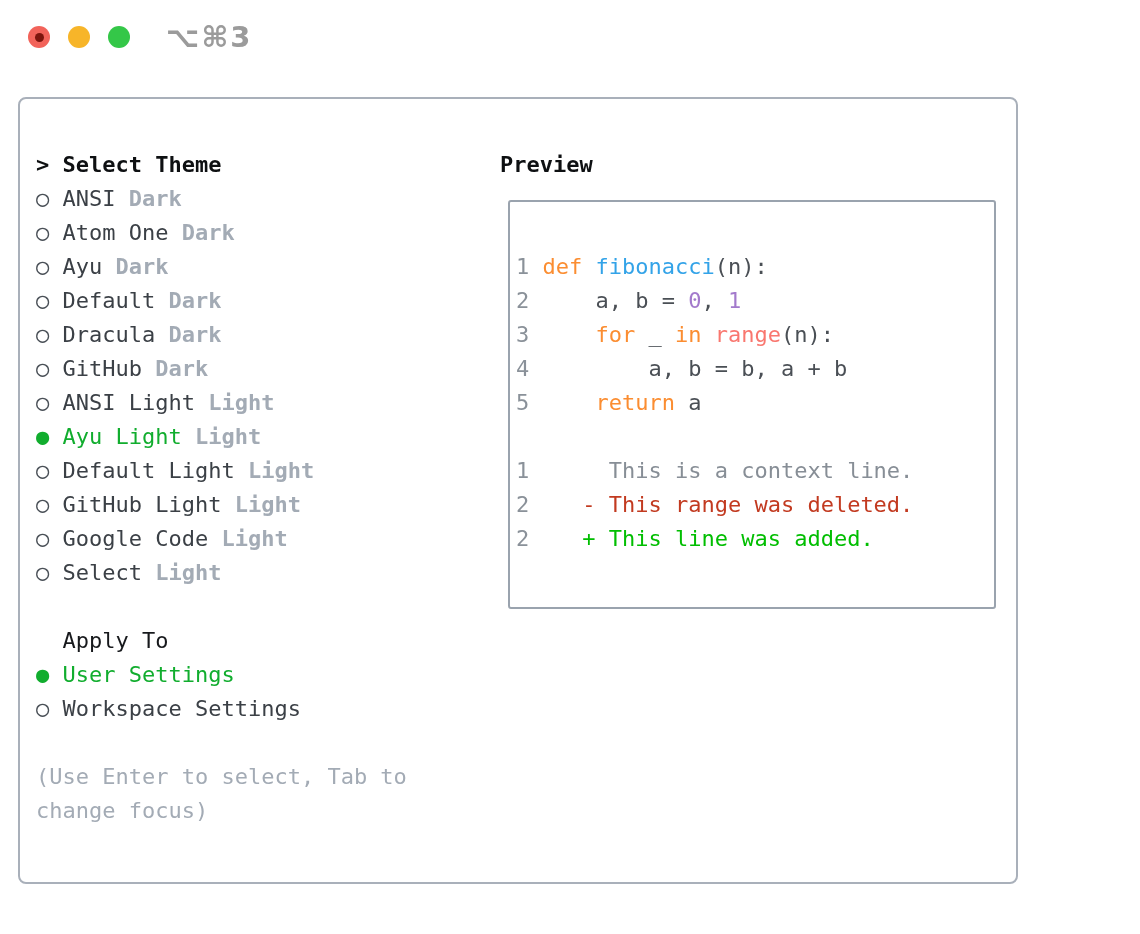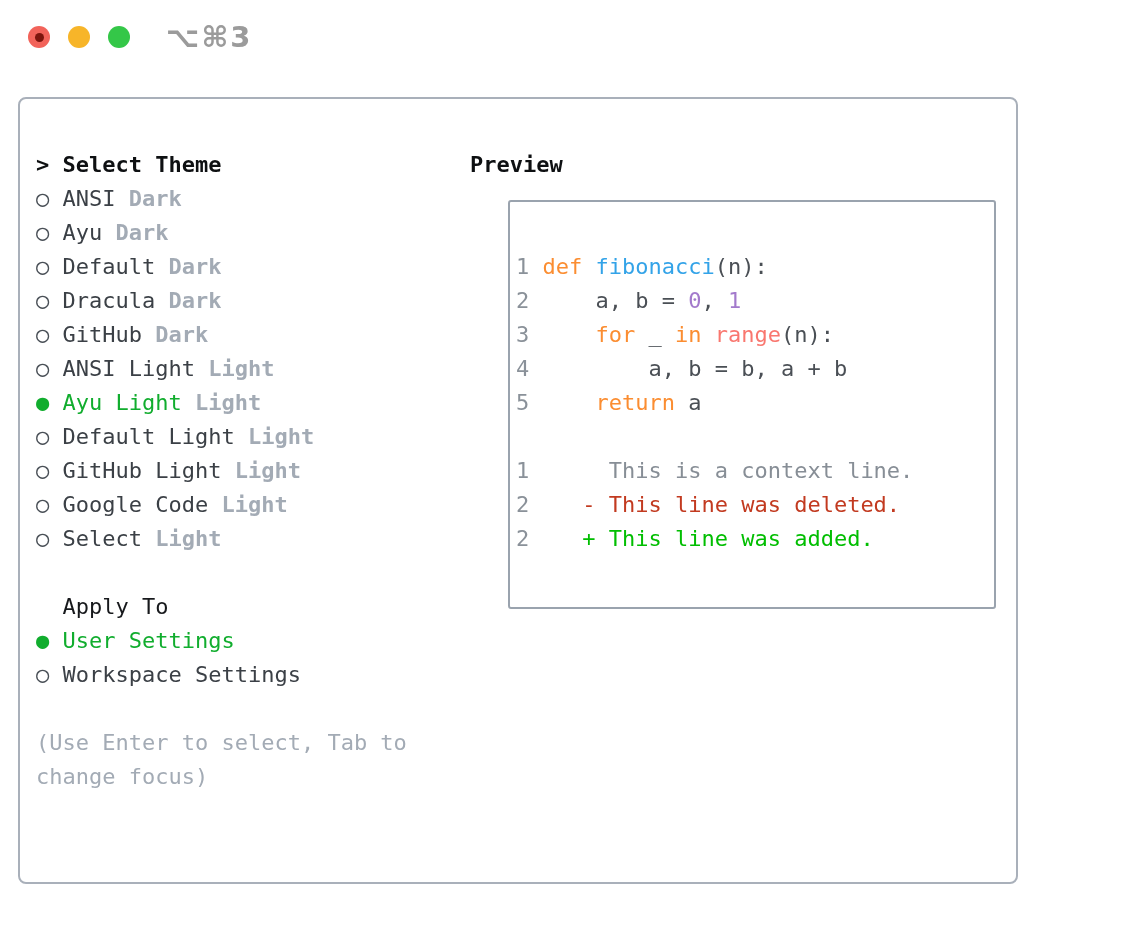--- a/index.html
+++ b/index.html
@@ -39,21 +39,21 @@
   .left-col{position:absolute; left:16px; top:49px;}
   .bold{font-weight:bold; color:var(--heading);}
   .radio{color:var(--radio);}
   .radio.sel{color:var(--green);}
   .name{color:var(--item);}
   .name.sel{color:var(--green);}
   .variant{color:var(--muted);font-weight:bold;}
   .apply{color:var(--apply);}
   .hint{color:var(--hint);}
   
-  .preview-title{position:absolute; left:450px; top:49px;}
+  .preview-title{position:absolute; left:480px; top:49px;}
   .preview-box{
     position:absolute; left:488px; top:101px; width:478px; height:405px;
     border:2px solid var(--boxBorder); border-radius:3px; background:#fff;padding-left:6px;
   }
   .code{position:absolute; left:6px; top:48px;}
   .lineno{color:var(--lineno);}
   .tok-pl{color:var(--pl);}
   .tok-kw{color:var(--kw);}
   .tok-fn{color:var(--fn);}
   .tok-num{color:var(--num);}
@@ -74,20 +74,21 @@
       <span class="dot yellow"></span>
       <span class="dot green"></span>
     </div>
     <div class="win-title">⌥⌘3</div>
   </div>
 
   <div class="panel">
     <div class="left-col">
         <div class="row"><span class="bold">&gt; </span><span class="bold">Select Theme</span></div>
         <div class="row"><span class="radio">○ </span><span class="name">ANSI</span><span class="variant"> Dark</span></div>
+        <div class="row"><span class="radio">○ </span><span class="name">Atom One</span><span class="variant"> Dark</span></div>
         <div class="row"><span class="radio">○ </span><span class="name">Ayu</span><span class="variant"> Dark</span></div>
         <div class="row"><span class="radio">○ </span><span class="name">Default</span><span class="variant"> Dark</span></div>
         <div class="row"><span class="radio">○ </span><span class="name">Dracula</span><span class="variant"> Dark</span></div>
         <div class="row"><span class="radio">○ </span><span class="name">GitHub</span><span class="variant"> Dark</span></div>
         <div class="row"><span class="radio">○ </span><span class="name">ANSI Light</span><span class="variant"> Light</span></div>
         <div class="row"><span class="radio sel">● </span><span class="name sel">Ayu Light</span><span class="variant"> Light</span></div>
         <div class="row"><span class="radio">○ </span><span class="name">Default Light</span><span class="variant"> Light</span></div>
         <div class="row"><span class="radio">○ </span><span class="name">GitHub Light</span><span class="variant"> Light</span></div>
         <div class="row"><span class="radio">○ </span><span class="name">Google Code</span><span class="variant"> Light</span></div>
         <div class="row"><span class="radio">○ </span><span class="name">Select</span><span class="variant"> Light</span></div>
@@ -102,18 +103,18 @@
     <div class="row bold preview-title">Preview</div>
     <div class="preview-box">
       <div class="code">
           <div class="row"><span class="lineno">1</span><span class="tok-pl"> </span><span class="tok-kw">def</span><span class="tok-pl"> </span><span class="tok-fn">fibonacci</span><span class="tok-pl">(n):</span></div>
           <div class="row"><span class="lineno">2</span><span class="tok-pl">     a, b = </span><span class="tok-num">0</span><span class="tok-pl">, </span><span class="tok-num">1</span></div>
           <div class="row"><span class="lineno">3</span><span class="tok-pl">     </span><span class="tok-kw">for</span><span class="tok-pl"> _ </span><span class="tok-kw">in</span><span class="tok-pl"> </span><span class="tok-call">range</span><span class="tok-pl">(n):</span></div>
           <div class="row"><span class="lineno">4</span><span class="tok-pl">         a, b = b, a + b</span></div>
           <div class="row"><span class="lineno">5</span><span class="tok-pl">     </span><span class="tok-kw">return</span><span class="tok-pl"> a</span></div>
           <div class="row"><span class="lineno"></span></div>
           <div class="row"><span class="lineno">1</span><span class="tok-ctx">      This is a context line.</span></div>
-          <div class="row"><span class="lineno">2</span><span class="tok-del">    - This line was deleted.</span></div>
+          <div class="row"><span class="lineno">2</span><span class="tok-del">    - This range was deleted.</span></div>
           <div class="row"><span class="lineno">2</span><span class="tok-add">    + This line was added.</span></div>
         </div>
     </div>
   </div>
 </div>
 
 </body></html>

